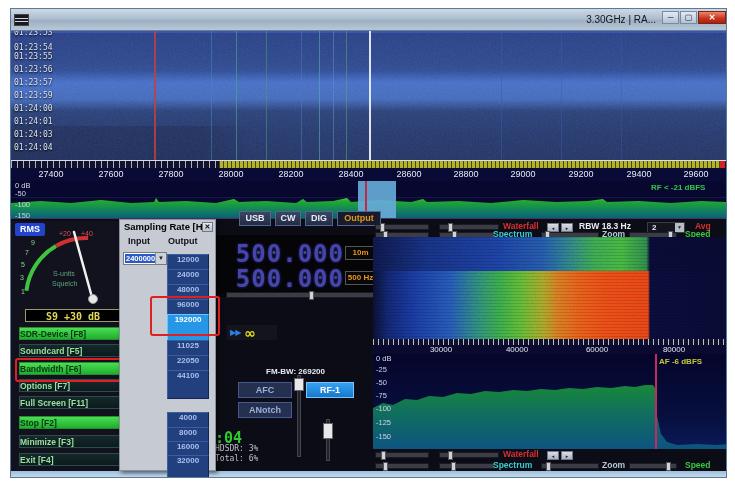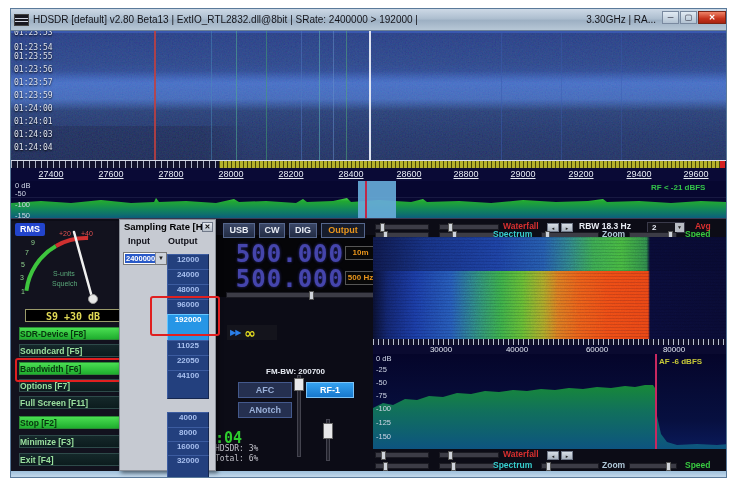--- a/index.html
+++ b/index.html
@@ -32,21 +32,21 @@
   
   #ruler{left:0;top:151px;width:717px;height:8px;background:#12122c;border-top:1px solid #d8dce8;
     box-sizing:border-box;}
   #ruler .dark{position:absolute;left:0;top:0;width:208px;height:7px;
     background-image:repeating-linear-gradient(90deg,rgba(210,218,235,.8) 0 1px,transparent 1px 6px);}
   #ruler .yellow{position:absolute;left:208px;top:0;width:503px;height:7px;background:#b5b22b;
     background-image:repeating-linear-gradient(90deg,rgba(45,45,0,.8) 0 1px,transparent 1px 4px);}
   #ruler .redmark{position:absolute;left:709px;top:0;width:5px;height:7px;background:#d42020;}
   #freqlabels{left:0;top:159px;width:717px;height:13px;background:#0a0a36;}
   .tick{position:absolute;top:1px;width:40px;text-align:center;font:9px "Liberation Sans",sans-serif;
-    color:#e6eaf2;text-decoration:underline;}
+    color:#e6eaf2;}
   
   #rfspec{left:0;top:172px;width:717px;height:38px;background:#070730;overflow:hidden;
     border-bottom:1px solid #3a3a52;box-sizing:border-box;}
   .gridline{position:absolute;left:0;width:717px;height:1px;background:rgba(200,210,255,.09);}
   #rffloor{position:absolute;left:0;top:16px;width:717px;height:22px;
     background:linear-gradient(180deg,#5ae055 0%,#22aa30 18%,#128858 55%,#0c5a80 100%);}
   .dbl{position:absolute;left:4px;font:7.5px "Liberation Sans",sans-serif;color:#cfd6e6;}
   #passband{position:absolute;left:347px;top:0;width:38px;height:38px;background:rgba(102,170,216,.92);}
   #tuneline{position:absolute;left:354px;top:0;width:2px;height:38px;background:#c02848;}
   #rflevel{position:absolute;left:640px;top:2px;font:bold 8px "Liberation Sans",sans-serif;color:#34c34a;}
@@ -79,23 +79,23 @@
     font:bold 7.5px "Liberation Sans",sans-serif;line-height:9px;padding-left:1px;}
   #combo .carr{position:absolute;right:0;top:0;width:10px;height:11px;background:#cdd2da;
     border-left:1px solid #8a8f98;font:6px "Liberation Sans",sans-serif;text-align:center;line-height:11px;color:#222;}
   .rate-btn{position:absolute;left:47px;width:42px;height:29px;background:#23407e;
     border-top:1px solid #3c5ca0;border-left:1px solid #3c5ca0;border-right:1px solid #15264e;
     border-bottom:1px solid #15264e;box-sizing:border-box;color:#a8c0f0;
     font:bold 8px "Liberation Sans",sans-serif;text-align:center;line-height:10px;}
   .rate-btn.sel{background:#2696e6;color:#fff;border-color:#66c6ff #1a6aa8 #1a6aa8 #66c6ff;}
   
   #digitpanel{left:202px;top:226px;width:180px;height:62px;background:#050508;}
-  .modebtn{position:absolute;top:214px;height:15px;box-sizing:border-box;
+  .modebtn{position:absolute;top:202px;height:15px;box-sizing:border-box;
     background:linear-gradient(180deg,#3a4666,#222c44);border:1px solid #55668c;
-    color:#e8ecf4;font:bold 9px "Liberation Sans",sans-serif;text-align:center;line-height:13px;}
+    color:#e8ecf4;font:bold 9px "Liberation Sans",sans-serif;text-align:center;line-height:13px;margin-left:16px;}
   .modebtn.orange{background:#161c2c;color:#e8951c;}
   .freqrow{position:absolute;left:205px;width:128px;height:23px;text-align:right;
     font:bold 24px "DejaVu Sans Mono",monospace;color:#4545ac;line-height:23px;letter-spacing:1px;
     text-shadow:0 0 3px #2a2a78;}
   .ddl{position:absolute;width:31px;height:14px;background:#080808;border:1px solid #555;
     box-sizing:border-box;color:#e8951c;font:bold 8px "Liberation Sans",sans-serif;text-align:center;
     line-height:12px;}
   .arrbtn{position:absolute;width:12px;height:14px;background:linear-gradient(180deg,#dde4ec,#aab6c4);
     border:1px solid #707888;box-sizing:border-box;font:6px "Liberation Sans",sans-serif;
     text-align:center;line-height:12px;color:#222;}
@@ -151,21 +151,20 @@
 </style>
 </head>
 <body>
 
 <div id="stage">
 <div id="win">
 
   <div id="titlebar" class="abs">
     <span style="display:inline-block;width:13px;height:10px;background:#181820;border:1px solid #444;margin:0 4px 0 3px;
       background-image:linear-gradient(180deg,transparent 3px,#cfd4e0 3px,#cfd4e0 4px,transparent 4px,transparent 6px,#cfd4e0 6px,#cfd4e0 7px,transparent 7px);"></span>
-    <span>HDSDR  [default]  v2.80 Beta13  |  ExtIO_RTL2832.dll@8bit  |  SRate: 2400000 &gt; 192000  |</span>
     <span style="flex:1"></span>
     <span style="flex:1"></span>
     <span>3.30GHz | RA...</span>
     <span style="display:flex;gap:1px;margin:0 2px 4px 6px;">
       <span class="winbtn wb-gray">─</span>
       <span class="winbtn wb-gray">▢</span>
       <span class="winbtn wb-close">✕</span>
     </span>
   </div>
 
@@ -281,21 +280,21 @@
   <div class="arrbtn" style="left:365px;top:237px">▼</div>
   <div class="ddl" style="left:334px;top:262px">500 Hz</div>
   <div class="arrbtn" style="left:365px;top:262px">▼</div>
   <div class="hsl" style="left:215px;top:283px;width:152px">
     <div class="hth" style="left:82px"></div>
   </div>
   <div id="playbox" class="abs">
     <span class="pp">▶▶</span>
     <span class="loop">∞</span>
   </div>
-  <div id="fmbw" class="abs">FM-BW: 200700</div>
+  <div id="fmbw" class="abs">FM-BW: 269200</div>
   <div class="cbtn" style="left:227px;top:373px;width:54px">AFC</div>
   <div class="cbtn" style="left:227px;top:393px;width:54px">ANotch</div>
   <div class="cbtn blue" style="left:295px;top:373px;width:48px">RF-1</div>
   <div class="vtrack" style="left:286px;top:366px;height:82px"></div>
   <div class="vthumb" style="left:283px;top:369px;width:10px;height:13px"></div>
   <div class="vtrack" style="left:315px;top:410px;height:42px"></div>
   <div class="vthumb" style="left:312px;top:414px;width:10px;height:16px"></div>
   <div id="timeval" class="abs">:04</div>
   <div class="cpu" style="top:435px">HDSDR: 3%</div>
   <div class="cpu" style="top:445px">Total:  6%</div>

